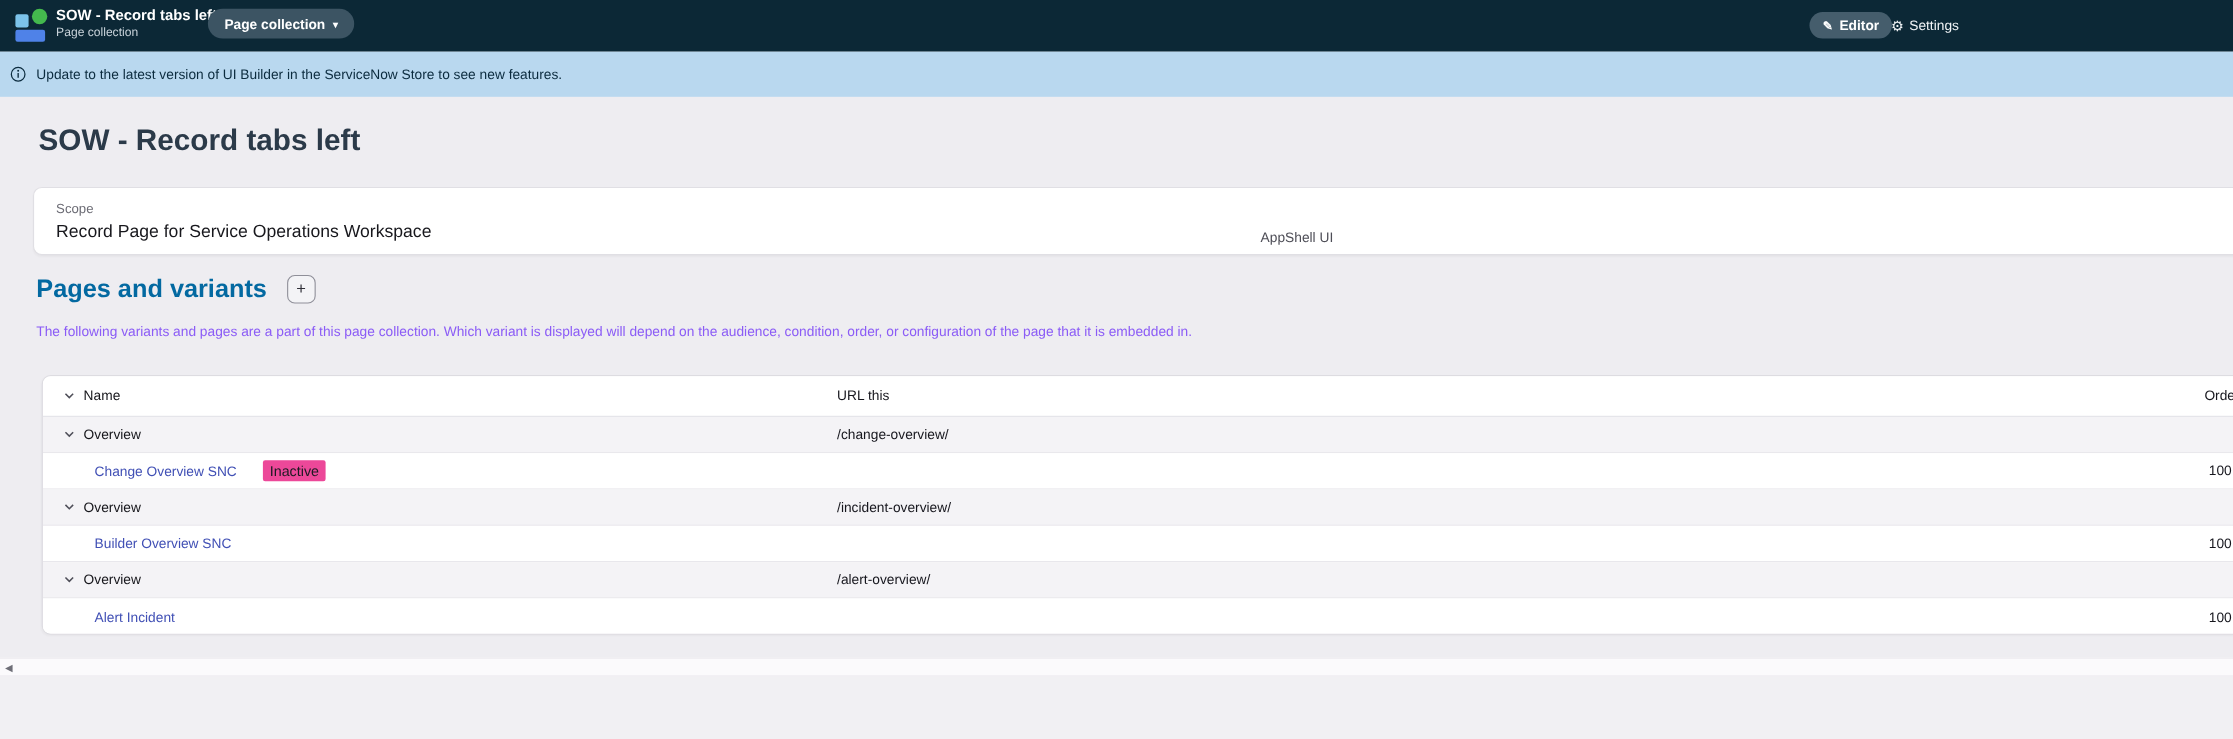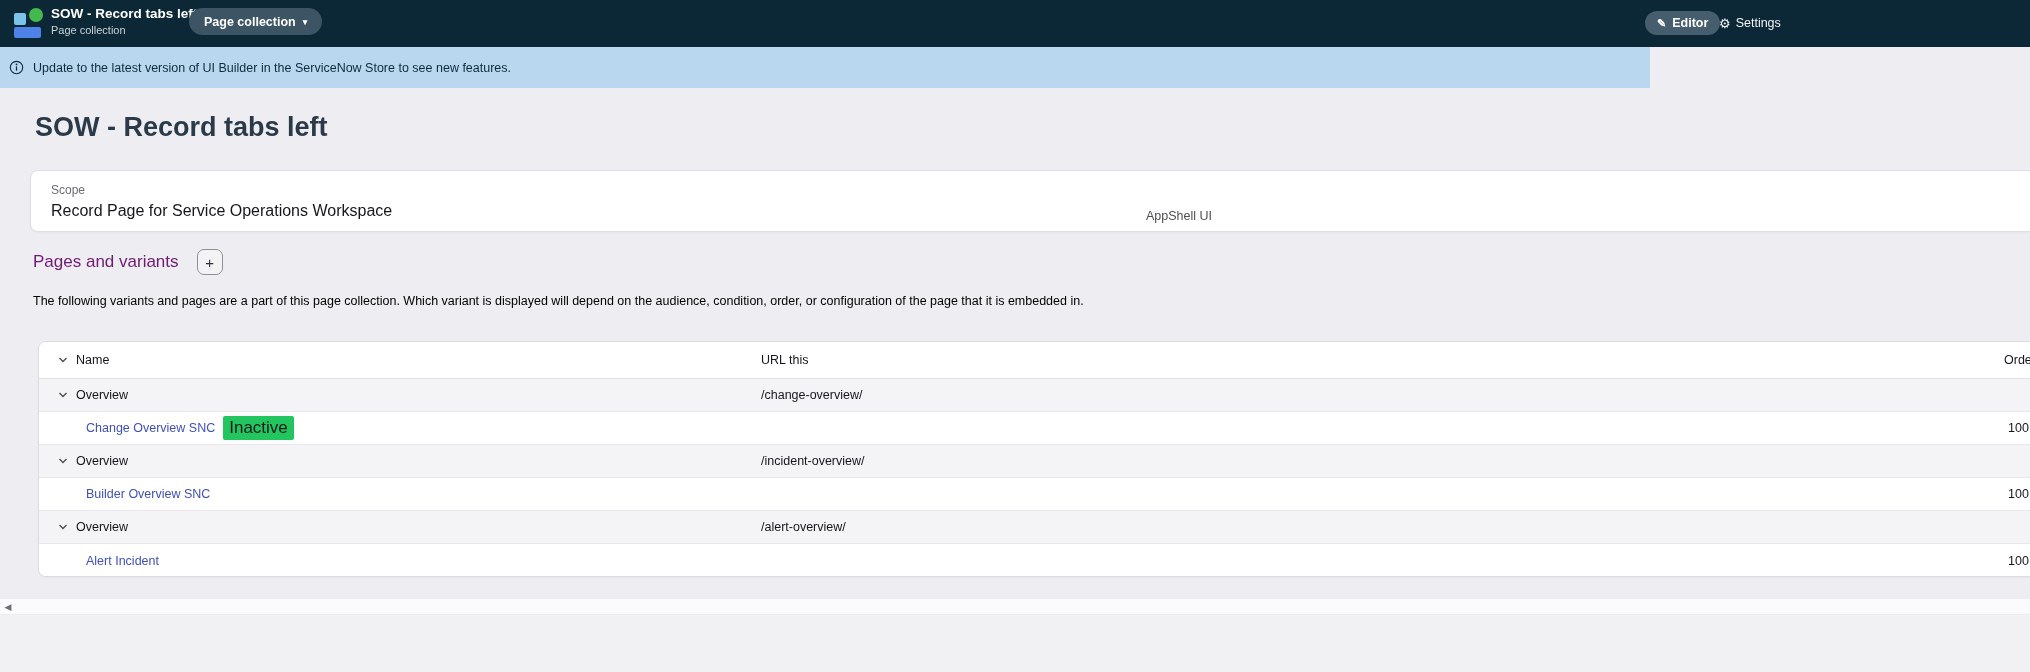--- a/index.html
+++ b/index.html
@@ -20,61 +20,61 @@
   .pill-type .caret { font-size:9px; }
   .pill-editor { position:absolute; left:1645px; top:11px; height:24px; padding:0 12px; border:none;
                  border-radius:12px; background:#455d6c; color:#fff; font-size:12.5px; font-weight:bold;
                  display:flex; align-items:center; gap:6px; cursor:pointer; font-family:inherit; }
   .pill-editor .pen { font-size:11px; }
   .settings-btn { position:absolute; left:1719px; top:11px; height:24px; background:none; border:none;
                   color:#f1f4f6; font-size:12.5px; display:flex; align-items:center; gap:5px; cursor:pointer; font-family:inherit; }
   .settings-btn .gear { font-size:13px; line-height:1; }
 
   
-  .banner { position:absolute; left:0; top:47px; width:1650px; height:41px; background:#b9d8ef;
+  .banner { position:absolute; left:0; top:47px; width:2030px; height:41px; background:#b9d8ef;
             display:flex; align-items:center; padding-left:9px; gap:9px; }
   .banner svg { flex:0 0 auto; }
   .banner-text { color:#0b2b3e; font-size:12.5px; }
 
   
   .page-title { position:absolute; left:35px; top:112px; font-size:27px; font-weight:bold; color:#2b3a49; }
 
   .scope-card { position:absolute; left:30px; top:170px; width:2010px; height:62px; background:#fff;
                 border:1px solid #e0dfe4; border-radius:8px; box-shadow:0 1px 2px rgba(40,40,60,.04); }
   .scope-label { position:absolute; left:20px; top:12px; font-size:12px; color:#6b6b74; }
   .scope-value { position:absolute; left:20px; top:31px; font-size:16px; color:#17171c; }
   .appshell    { position:absolute; left:1115px; top:15px; font-size:12.5px; color:#4e4e57;margin-top:23px; }
 
   .section-head { position:absolute; left:33px; top:249px; display:flex; align-items:center; gap:18px; }
-  .section-title { font-size:17px; font-weight:normal; color:#701a75; }
+  .section-title { font-size:23px; font-weight:bold; color:#0369a1; }
   .add-btn { width:26px; height:26px; border:1px solid #8f8f99; border-radius:7px; background:#f3f3f6;
              font-size:15px; color:#2f2f38; line-height:1; cursor:pointer; font-family:inherit; }
-  .section-desc { position:absolute; left:33px; top:294px; font-size:12.5px; color:#000000; white-space:nowrap; }
+  .section-desc { position:absolute; left:33px; top:294px; font-size:12.5px; color:#8b5cf6; white-space:nowrap; }
 
   
   .table-card { position:absolute; left:38px; top:341px; width:2000px; height:236px; background:#fff;
                 border:1px solid #dddce1; border-radius:8px; overflow:hidden;
                 box-shadow:0 1px 2px rgba(40,40,60,.04); }
   .t-row { position:absolute; left:0; width:2000px; height:33px; border-bottom:1px solid #e8e7ec; }
   .t-header { top:0; height:37px; background:#fff; border-bottom:1px solid #e2e1e7; }
   .t-group  { background:#f4f3f6; }
   .t-child  { background:#ffffff; }
   .rA { top:37px; }  .rB { top:70px; }  .rC { top:103px; }
   .rD { top:136px; } .rE { top:169px; } .rF { top:202px; border-bottom:none; }
 
   .chev { position:absolute; left:17px; top:50%; transform:translateY(-50%); width:14px; height:14px;
           background:none; border:none; padding:0; cursor:pointer; display:flex; align-items:center; justify-content:center; }
   .cell-name   { position:absolute; left:37px; top:50%; transform:translateY(-50%); font-size:12.5px; color:#15151a; white-space:nowrap; }
   .cell-url    { position:absolute; left:722px; top:50%; transform:translateY(-50%); font-size:12.5px; color:#16161d; white-space:nowrap; }
   .cell-order  { position:absolute; left:1965px; top:50%; transform:translateY(-50%); font-size:12.5px; color:#16161d; white-space:nowrap; }
   .cell-order-val { left:1969px; }
   .child-name-wrap { position:absolute; left:47px; top:50%; transform:translateY(-50%);
-                     display:flex; align-items:center; gap:8px; white-space:nowrap; }
+                     display:flex; align-items:center; gap:24px; white-space:nowrap; }
   .page-link { font-size:12.5px; color:#4150b5; text-decoration:none; cursor:pointer; }
-  .badge { background:#22c55e; color:#1a1a21; font-size:17px; padding:2px 6px; border-radius:2px; }
+  .badge { background:#ec4899; color:#1a1a21; font-size:13px; padding:2px 6px; border-radius:2px; }
 
   
   .hscroll { position:absolute; left:0; top:598px; width:2030px; height:17px; background:#fbfafc;
              border-top:1px solid #efedf1; border-bottom:1px solid #eceaee; }
   .hscroll-left { position:absolute; left:1px; top:1px; width:14px; height:14px; background:none; border:none;
                   color:#6f6f78; font-size:9px; line-height:14px; cursor:pointer; padding:0; }
   .bottom-fill { position:absolute; left:0; top:615px; width:2030px; height:57px; background:#f1f0f3; }
 </style>
 </head>
 <body>

